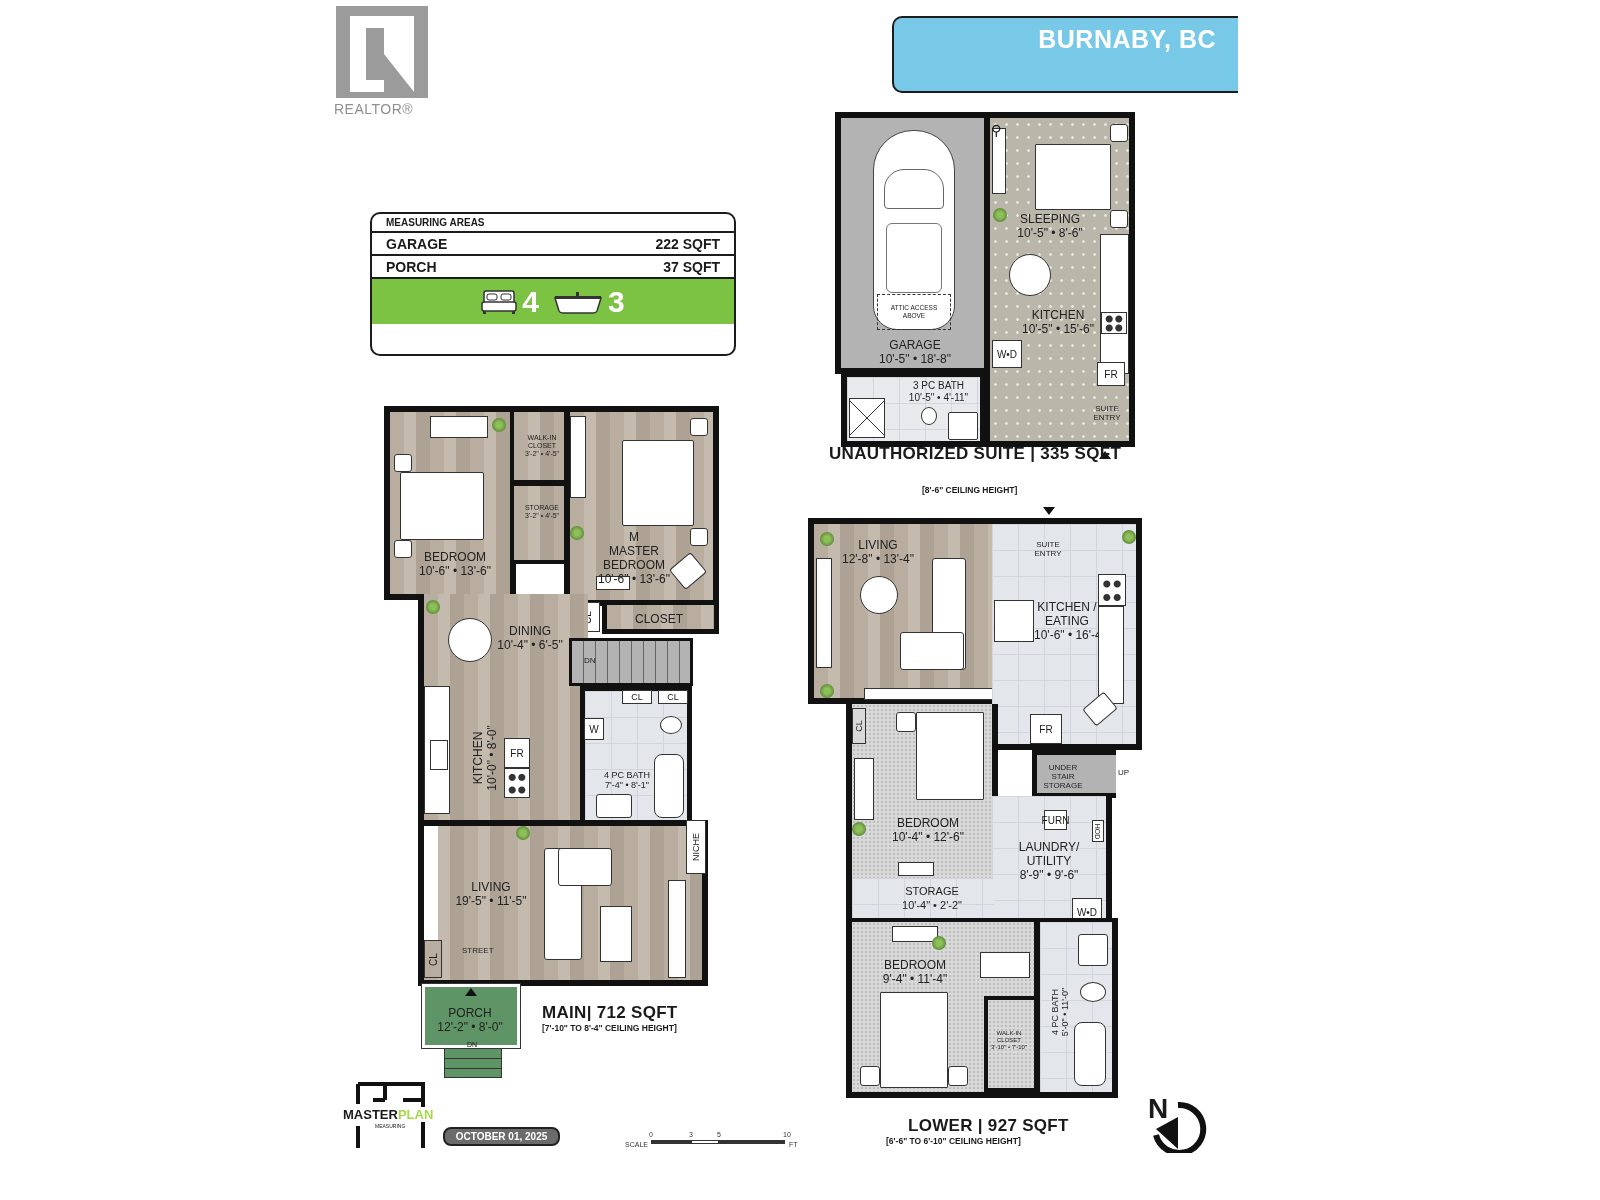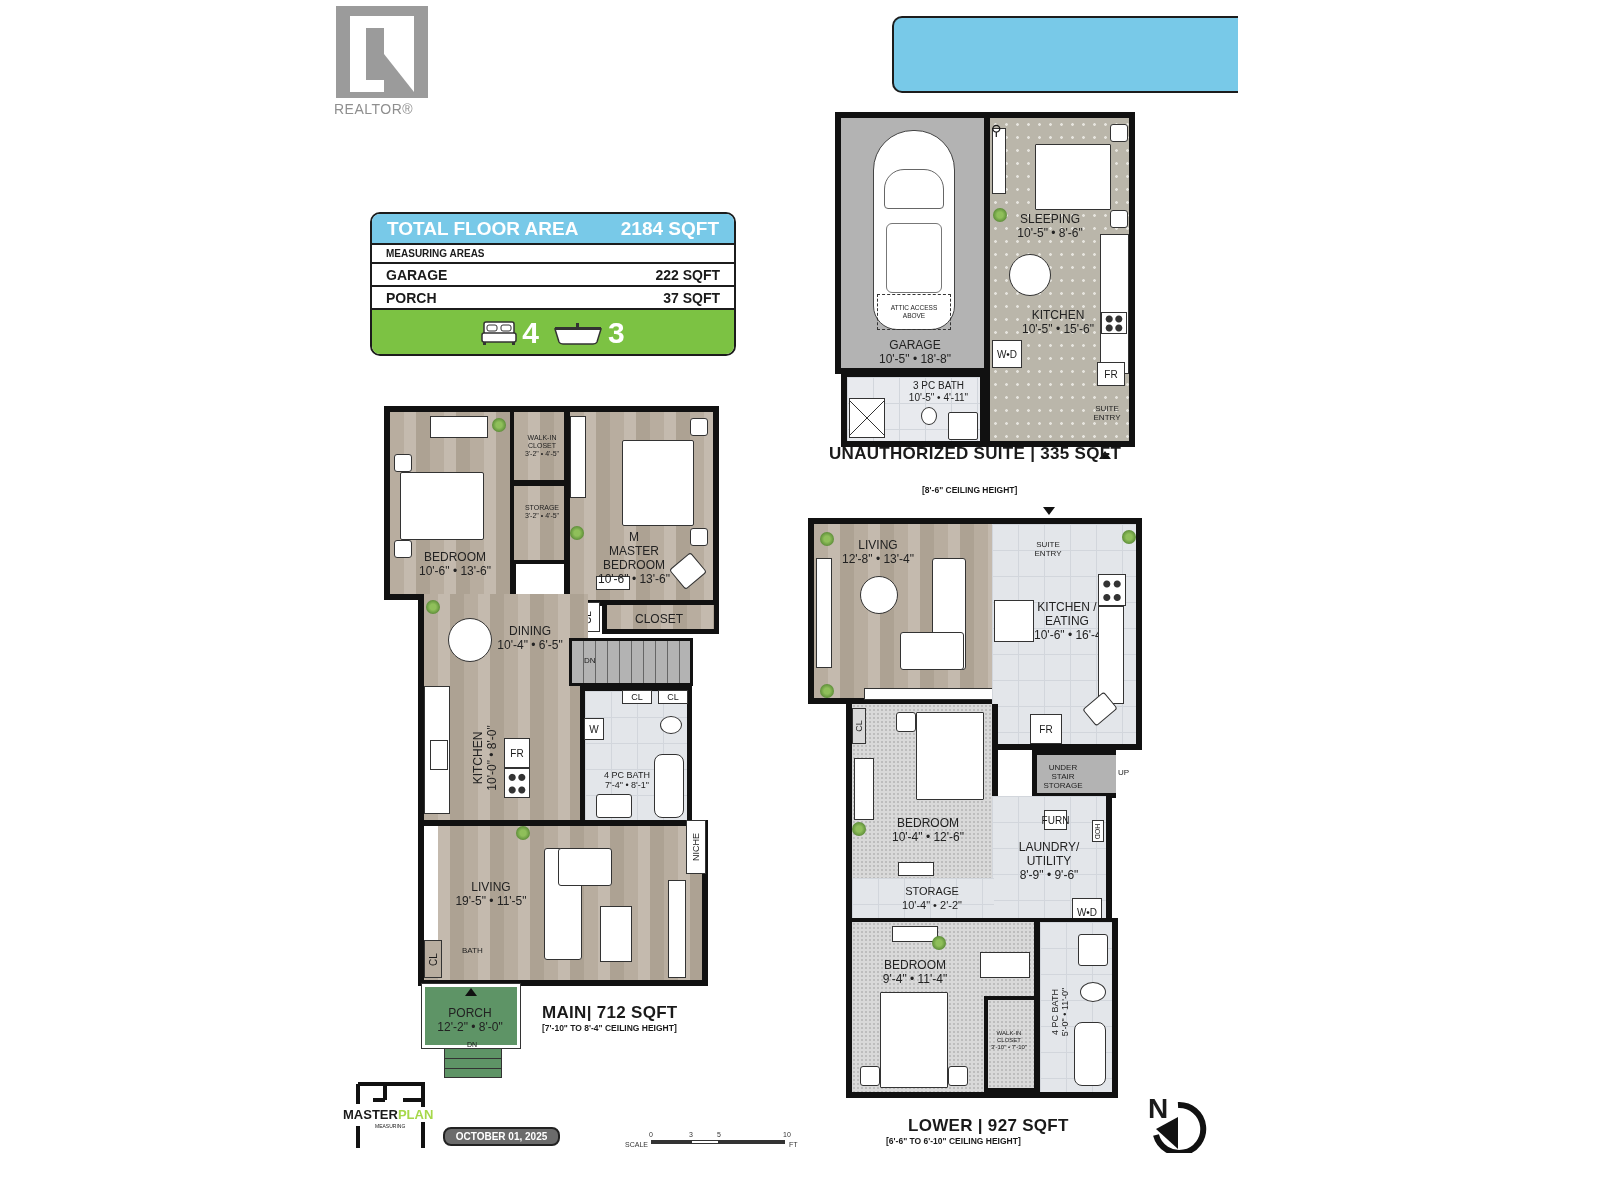--- a/index.html
+++ b/index.html
@@ -50,27 +50,24 @@
 <body>
 
 <div class="abs realtor-logo">
   <div class="r-inner"></div>
     <div class="r-slot"></div>
     <div class="r-diag"></div>
 </div>
 <div class="abs realtor-text">REALTOR®</div>
 
 <div class="abs address">
+  <div>BURNABY, BC</div>
 </div>
 
 <div class="abs area-card">
-  <div class="total">
-    <span>TOTAL FLOOR AREA</span>
-    <span>2184 SQFT</span>
-  </div>
   <div class="sub">MEASURING AREAS</div>
   <div class="row">
     <span>GARAGE</span>
     <span>222 SQFT</span>
   </div>
   <div class="row" style="border-bottom:2px solid #1c1c1c">
     <span>PORCH</span>
     <span>37 SQFT</span>
   </div>
   <div class="counts">
@@ -236,21 +233,21 @@
   <div class="furn" style="left:160px; top:442px; width:38px; height:112px;"></div>
   <div class="furn" style="left:174px; top:442px; width:54px; height:38px;"></div>
   <div class="furn" style="left:216px; top:500px; width:32px; height:56px; border-radius:0;"></div>
   <div class="furn" style="left:284px; top:474px; width:18px; height:98px; border-radius:0;"></div>
   <div class="box-label" style="left:302px; top:414px; width:20px; height:54px; font-size:9px;">
       <span style="transform:rotate(-90deg); display:inline-block;">NICHE</span>
     </div>
   <div class="box-label" style="left:40px; top:534px; width:18px; height:38px; font-size:10px; background:#b8ad9f;">
       <span style="transform:rotate(-90deg); display:inline-block;">CL</span>
     </div>
-  <div class="room-label small" style="left:78px; top:540px;">BATH</div>
+  <div class="room-label small" style="left:78px; top:540px;">STREET</div>
 </div>
 
 <div class="abs green" style="left:422px; top:984px; width:98px; height:64px; border:3px solid #fff; outline:1px solid #333;"></div>
 <div class="abs" style="left:465px; top:988px; width:0; height:0; border-left:6px solid transparent; border-right:6px solid transparent; border-bottom:8px solid #111;"></div>
 <div class="room-label" style="left:430px; top:1006px; width:80px; color:#222;">
   <div>PORCH</div>
     <div>12'-2" • 8'-0"</div>
 </div>
 <div class="abs green" style="left:444px; top:1048px; width:58px; height:30px; border:1px solid #333; background: repeating-linear-gradient(180deg, #5e9466 0 9px, #333 9px 10px);">
   <span style="position:absolute; left:22px; top:-8px; font-size:7px; color:#111;">DN</span>

